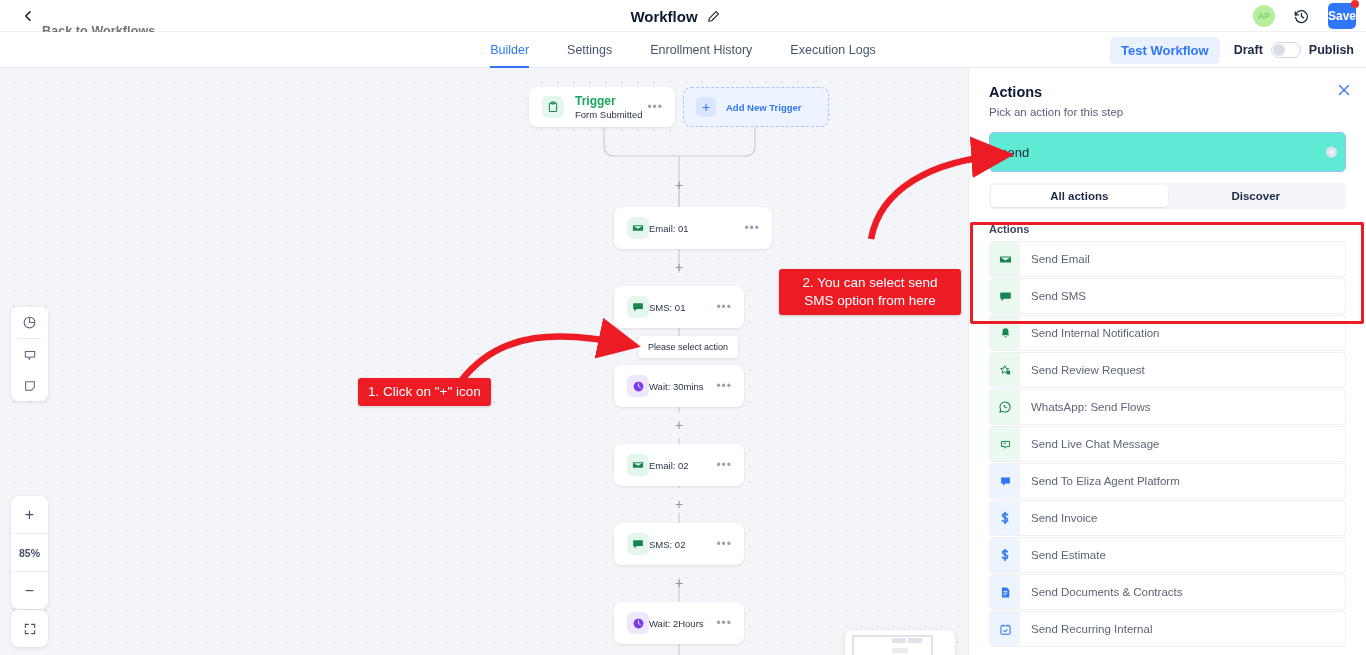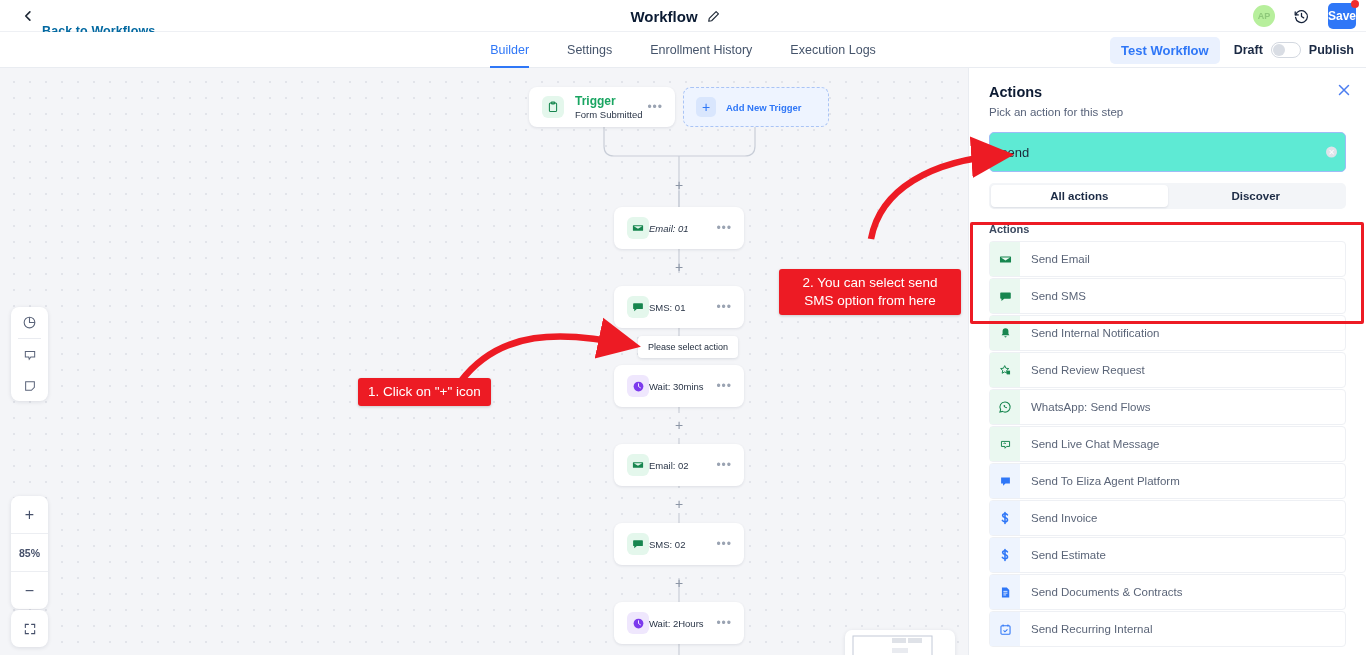--- a/index.html
+++ b/index.html
@@ -14,21 +14,21 @@
   .topbar {
     position: absolute; left: 0; top: 0; width: 1366px; height: 32px;
     background: #fff; border-bottom: 1px solid #eef0f4;
     display: flex; align-items: center;
   }
   .back-btn {
     display: flex; align-items: center; gap: 8px;
     margin-left: 22px; cursor: pointer;
   }
   .back-chev { width: 12px; height: 12px; color: #1f2937; display:block; }
-  .back-label { font-size: 12.5px; font-weight: bold; color: #0369a1; letter-spacing: .1px; margin-top: 30px; }
+  .back-label { font-size: 12.5px; font-weight: bold; color: #737373; letter-spacing: .1px; margin-top: 30px; }
 
   .title-wrap {
     position: absolute; left: 0; right: 16px; top: 0; height: 32px;
     display: flex; align-items: center; justify-content: center; gap: 9px;
     pointer-events: none;
   }
   .wf-title { font-size: 15px; font-weight: bold; color: #0b1b33; }
   .pencil-icon { width: 13px; height: 13px; color: #1f2937; pointer-events: auto; cursor: pointer;}
 
   .topbar-right {
@@ -327,21 +327,21 @@
       <div class="node-dots">•••</div>
     </div>
 
     <div class="add-trigger" style="left:683px; top:19px; width:146px; height:40px;">
       <div class="at-ico">+</div>
       <div class="at-label">Add New Trigger</div>
     </div>
 
     <div class="plus-node" style="left:672px; top:110px;">+</div>
 
-    <div class="node" style="left:614px; top:139px; width:130px; height:42px;font-style:italic;">
+    <div class="node" style="left:614px; top:139px; width:158px; height:42px;">
       <div class="node-ico ico-green">
         <svg viewBox="0 0 16 16" width="12" height="12" fill="currentColor">
             <path d="M2 4.2h12a.8.8 0 0 1 .8.8v6a.8.8 0 0 1-.8.8H2a.8.8 0 0 1-.8-.8V5a.8.8 0 0 1 .8-.8zm.4 1.3L8 9.1l5.6-3.6"></path>
           </svg>
       </div>
       <div class="node-label">Email: 01</div>
       <div class="node-dots">•••</div>
     </div>
 
     <div class="plus-node" style="left:672px; top:192px;">+</div>

